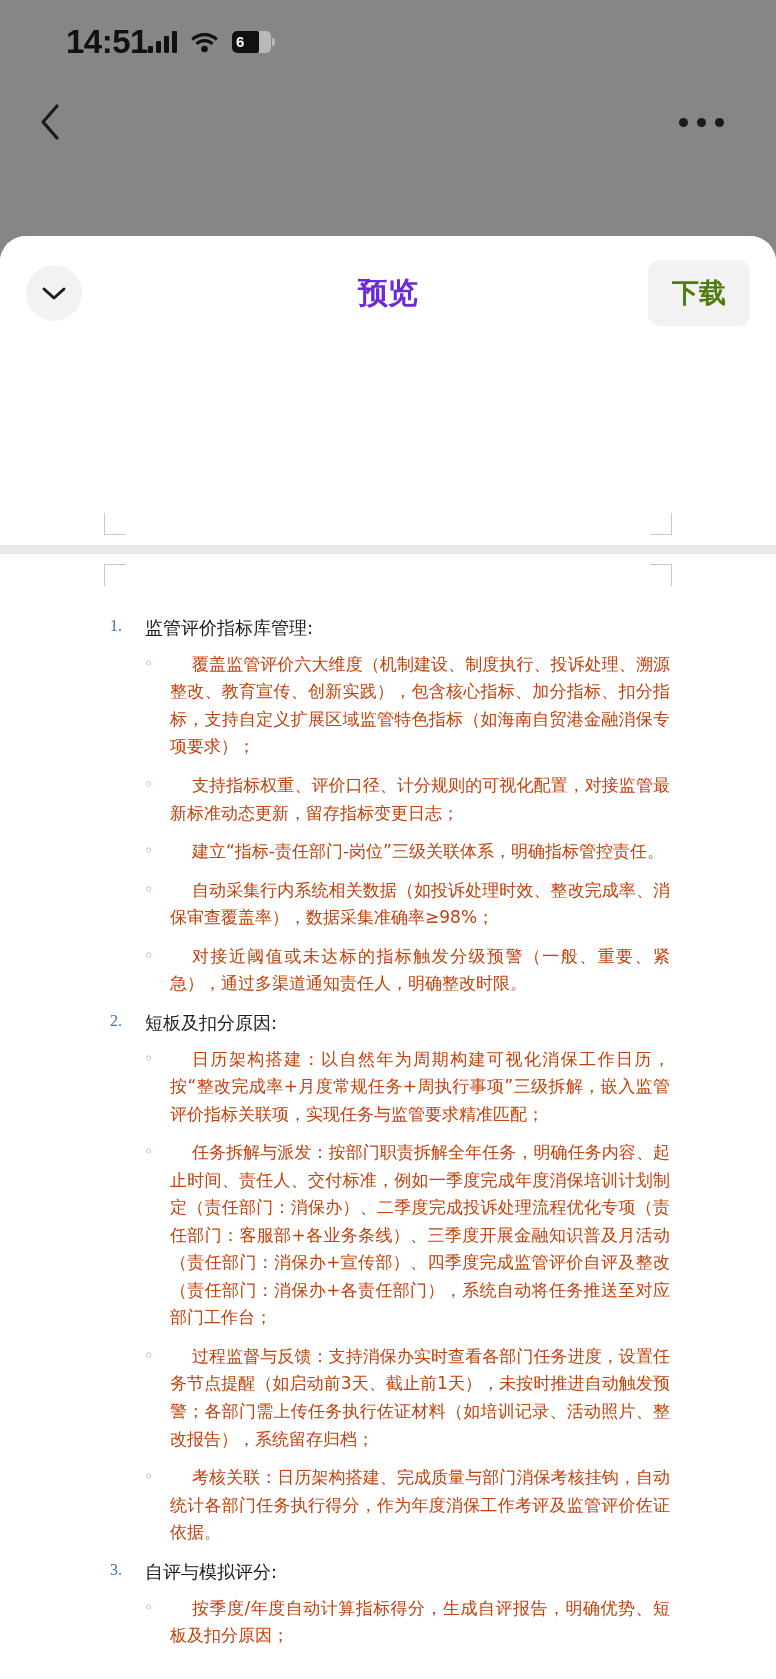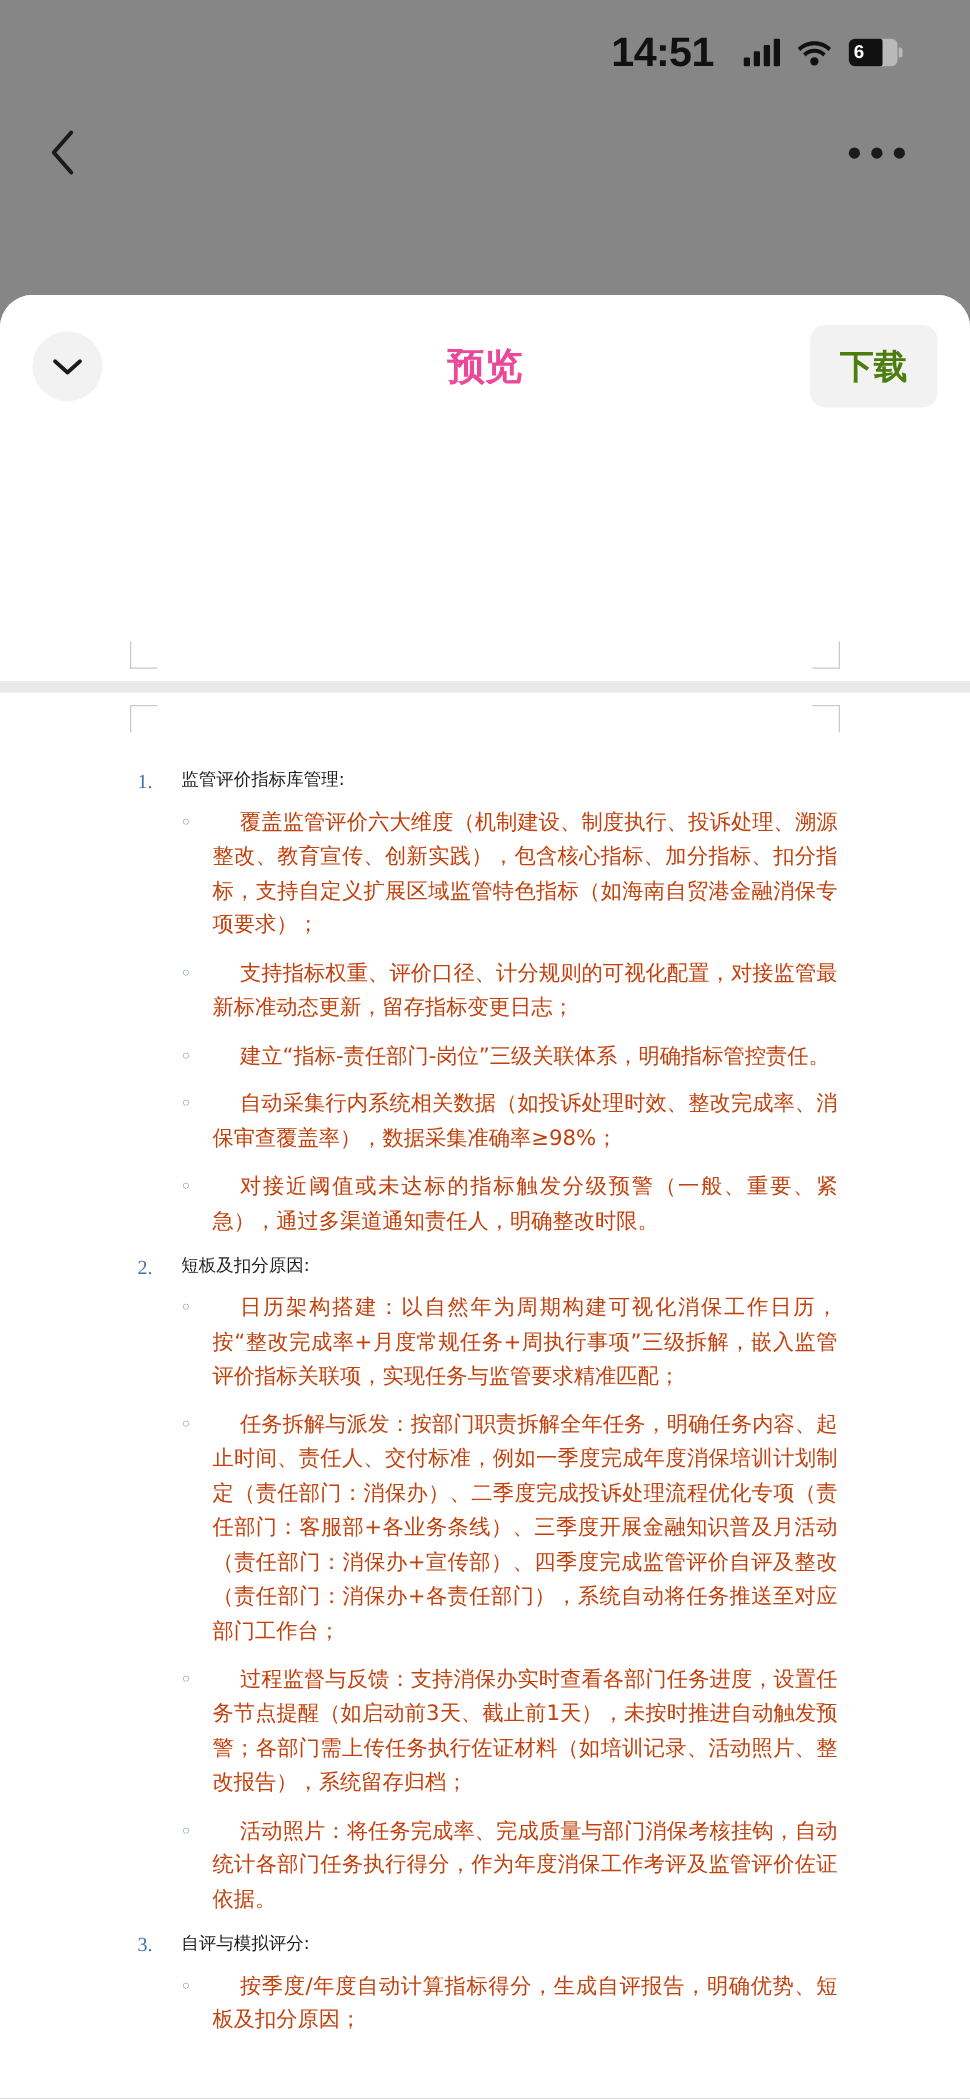--- a/index.html
+++ b/index.html
@@ -20,23 +20,22 @@
     overflow: hidden;
   }
 
   
   .statusbar {
     position: absolute;
     top: 0; left: 0; right: 0;
     height: 84px;
     display: flex;
     align-items: center;
-    justify-content: flex-end;
-    padding: 0 58px 0 66px;
-    gap: 24px;
+    justify-content: flex-start;
+    padding: 0 24px 0 66px;
   }
   .status-time {
     font-size: 33px;
     font-weight: bold;
     color: #111;
     letter-spacing: -0.5px;
   }
   .status-right {
     display: flex;
     align-items: center;
@@ -150,21 +149,21 @@
     background: #f2f2f2;
     display: flex; align-items: center; justify-content: center;
     flex: 0 0 auto;
   }
   .sheet-title {
     position: absolute;
     left: 0; right: 0;
     text-align: center;
     font-size: 30px;
     font-weight: bold;
-    color: #ec4899;
+    color: #6d28d9;
     pointer-events: none;
   }
   .download-btn {
     margin-left: auto;
     background: #f2f2f2;
     border-radius: 12px;
     padding: 15px 24px;
     font-size: 27px;
     font-weight: bold;
     color: #4d7c0f;
@@ -216,21 +215,21 @@
   }
 
   ol.outline {
     list-style: none;
     counter-reset: sec;
   }
   li.section { counter-increment: sec; }
 
   .sec-head {
     position: relative;
-    font-size: 14px;
+    font-size: 18px;
     line-height: 1.55;
     color: #1d1d1d;
     padding-left: 39px;
     margin-bottom: 9px;
   }
   .sec-head::before {
     content: counter(sec) ".";
     position: absolute;
     left: 4px;
     top: 0;
@@ -345,21 +344,21 @@
                   <li class="bullet">对接近阈值或未达标的指标触发分级预警（一般、重要、紧急），通过多渠道通知责任人，明确整改时限。</li>
                 </ul>
               </li>
 
               <li class="section">
                 <div class="sec-head">短板及扣分原因:</div>
                 <ul class="bullets">
                   <li class="bullet">日历架构搭建：以自然年为周期构建可视化消保工作日历，按“整改完成率+月度常规任务+周执行事项”三级拆解，嵌入监管评价指标关联项，实现任务与监管要求精准匹配；</li>
                   <li class="bullet">任务拆解与派发：按部门职责拆解全年任务，明确任务内容、起止时间、责任人、交付标准，例如一季度完成年度消保培训计划制定（责任部门：消保办）、二季度完成投诉处理流程优化专项（责任部门：客服部+各业务条线）、三季度开展金融知识普及月活动（责任部门：消保办+宣传部）、四季度完成监管评价自评及整改（责任部门：消保办+各责任部门），系统自动将任务推送至对应部门工作台；</li>
                   <li class="bullet">过程监督与反馈：支持消保办实时查看各部门任务进度，设置任务节点提醒（如启动前3天、截止前1天），未按时推进自动触发预警；各部门需上传任务执行佐证材料（如培训记录、活动照片、整改报告），系统留存归档；</li>
-                  <li class="bullet">活动照片：将任务完成率、完成质量与部门消保考核挂钩，自动统计各部门任务执行得分，作为年度消保工作考评及监管评价佐证依据。</li>
+                  <li class="bullet">考核关联：日历架构搭建、完成质量与部门消保考核挂钩，自动统计各部门任务执行得分，作为年度消保工作考评及监管评价佐证依据。</li>
                 </ul>
               </li>
 
               <li class="section">
                 <div class="sec-head">自评与模拟评分:</div>
                 <ul class="bullets">
                   <li class="bullet">按季度/年度自动计算指标得分，生成自评报告，明确优势、短板及扣分原因；</li>
 
                 </ul>
               </li>

